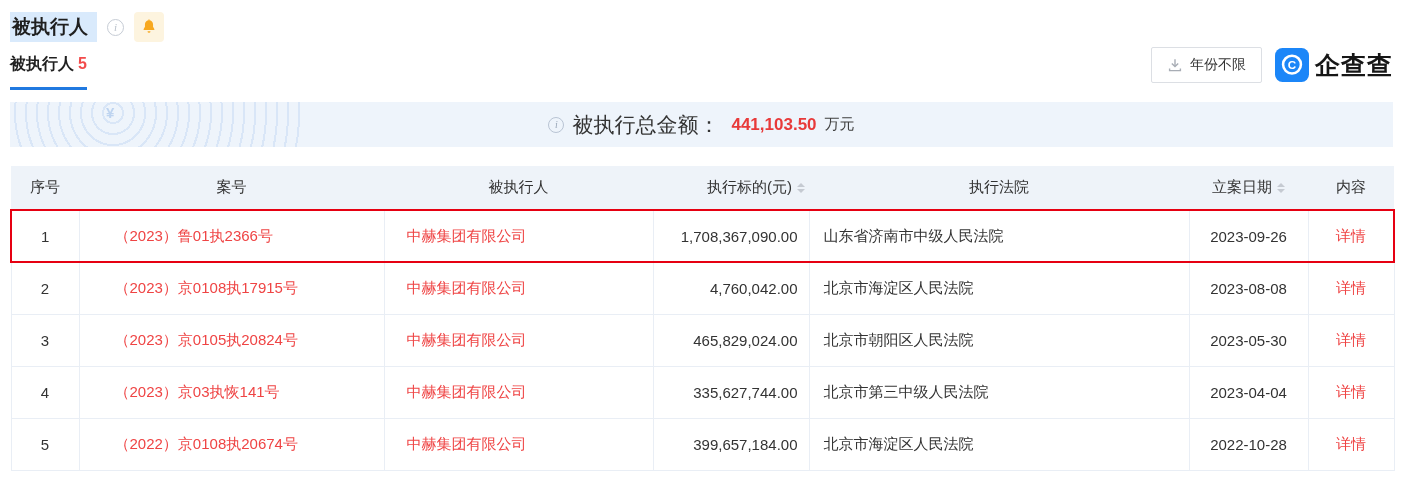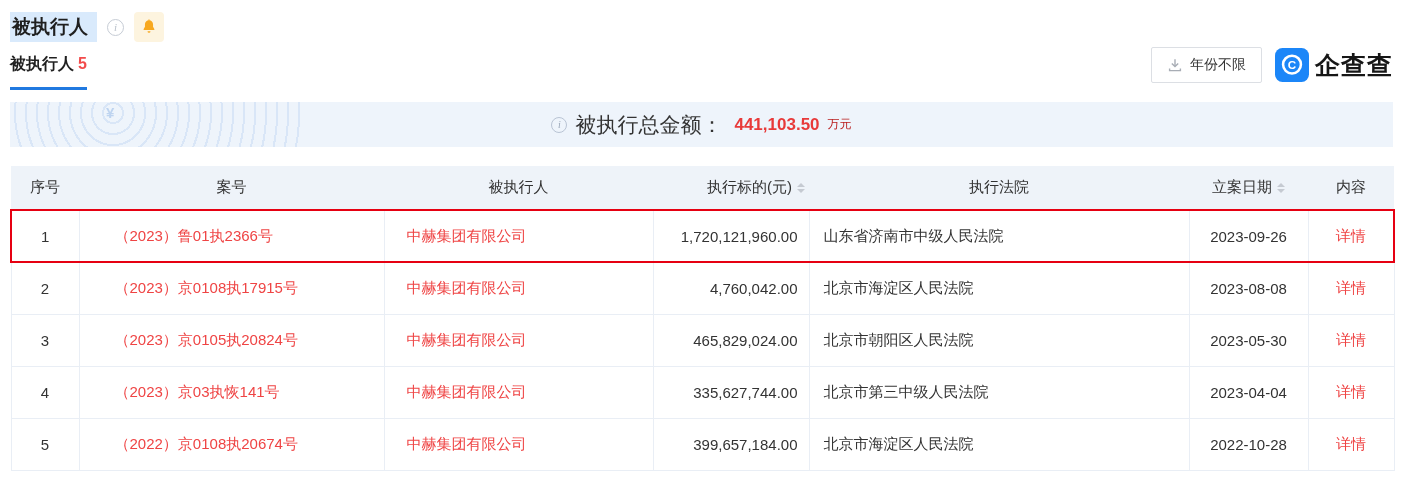--- a/index.html
+++ b/index.html
@@ -45,21 +45,21 @@
   .banner-rings { position:absolute; left:0; top:0; width:290px; height:45px;
     background:repeating-radial-gradient(circle at 103px 11px,
       rgba(210,225,246,0) 0 9px, #d9e6f7 9px 11px); pointer-events:none; }
   .banner-yen { position:absolute; left:96px; top:2px; font-size:15px;
     font-weight:bold; color:#bed4f0; }
   .banner-info { width:16px; height:16px; border:1px solid #b9c4d4; border-radius:50%;
     color:#9aa7b8; font-size:10px; line-height:14px; text-align:center;
     font-family:"Liberation Serif", serif; font-style:italic; cursor:pointer; }
   .banner-label { font-size:21px; color:#333; }
   .banner-amount { font-size:17px; font-weight:bold; color:#e83a3a; margin-left:4px; }
-  .banner-unit { font-size:12px; color:#b91c1c; }
+  .banner-unit { font-size:15px; color:#404040; }
 
   
   .table-wrap { margin:19px 10px 0; }
   table { width:1383px; border-collapse:collapse; table-layout:fixed; font-size:15px; }
   thead th { background:#eef3f9; height:44px; font-weight:normal; color:#333; }
   tbody td { height:52px; background:#fff;
     border-bottom:1px solid #e9eef5; border-right:1px solid #e9eef5; }
   tbody td:first-child { border-left:1px solid #e9eef5; }
   .col-idx   { text-align:center; }
   .col-case  { text-align:left; padding-left:35px; }
@@ -160,21 +160,21 @@
               <i class="dn"></i>
             </span></th>
         <th class="col-det"><span>内容</span></th>
       </tr>
     </thead>
     <tbody>
       <tr class="hl">
         <td class="col-idx">1</td>
         <td class="col-case"><a class="link">（2023）鲁01执2366号</a></td>
         <td class="col-name"><a class="link">中赫集团有限公司</a></td>
-        <td class="col-amt">1,720,121,960.00</td>
+        <td class="col-amt">1,708,367,090.00</td>
         <td class="col-court">山东省济南市中级人民法院</td>
         <td class="col-date">2023-09-26</td>
         <td class="col-det"><a class="link">详情</a></td>
       </tr>
       <tr>
         <td class="col-idx">2</td>
         <td class="col-case"><a class="link">（2023）京0108执17915号</a></td>
         <td class="col-name"><a class="link">中赫集团有限公司</a></td>
         <td class="col-amt">4,760,042.00</td>
         <td class="col-court">北京市海淀区人民法院</td>

